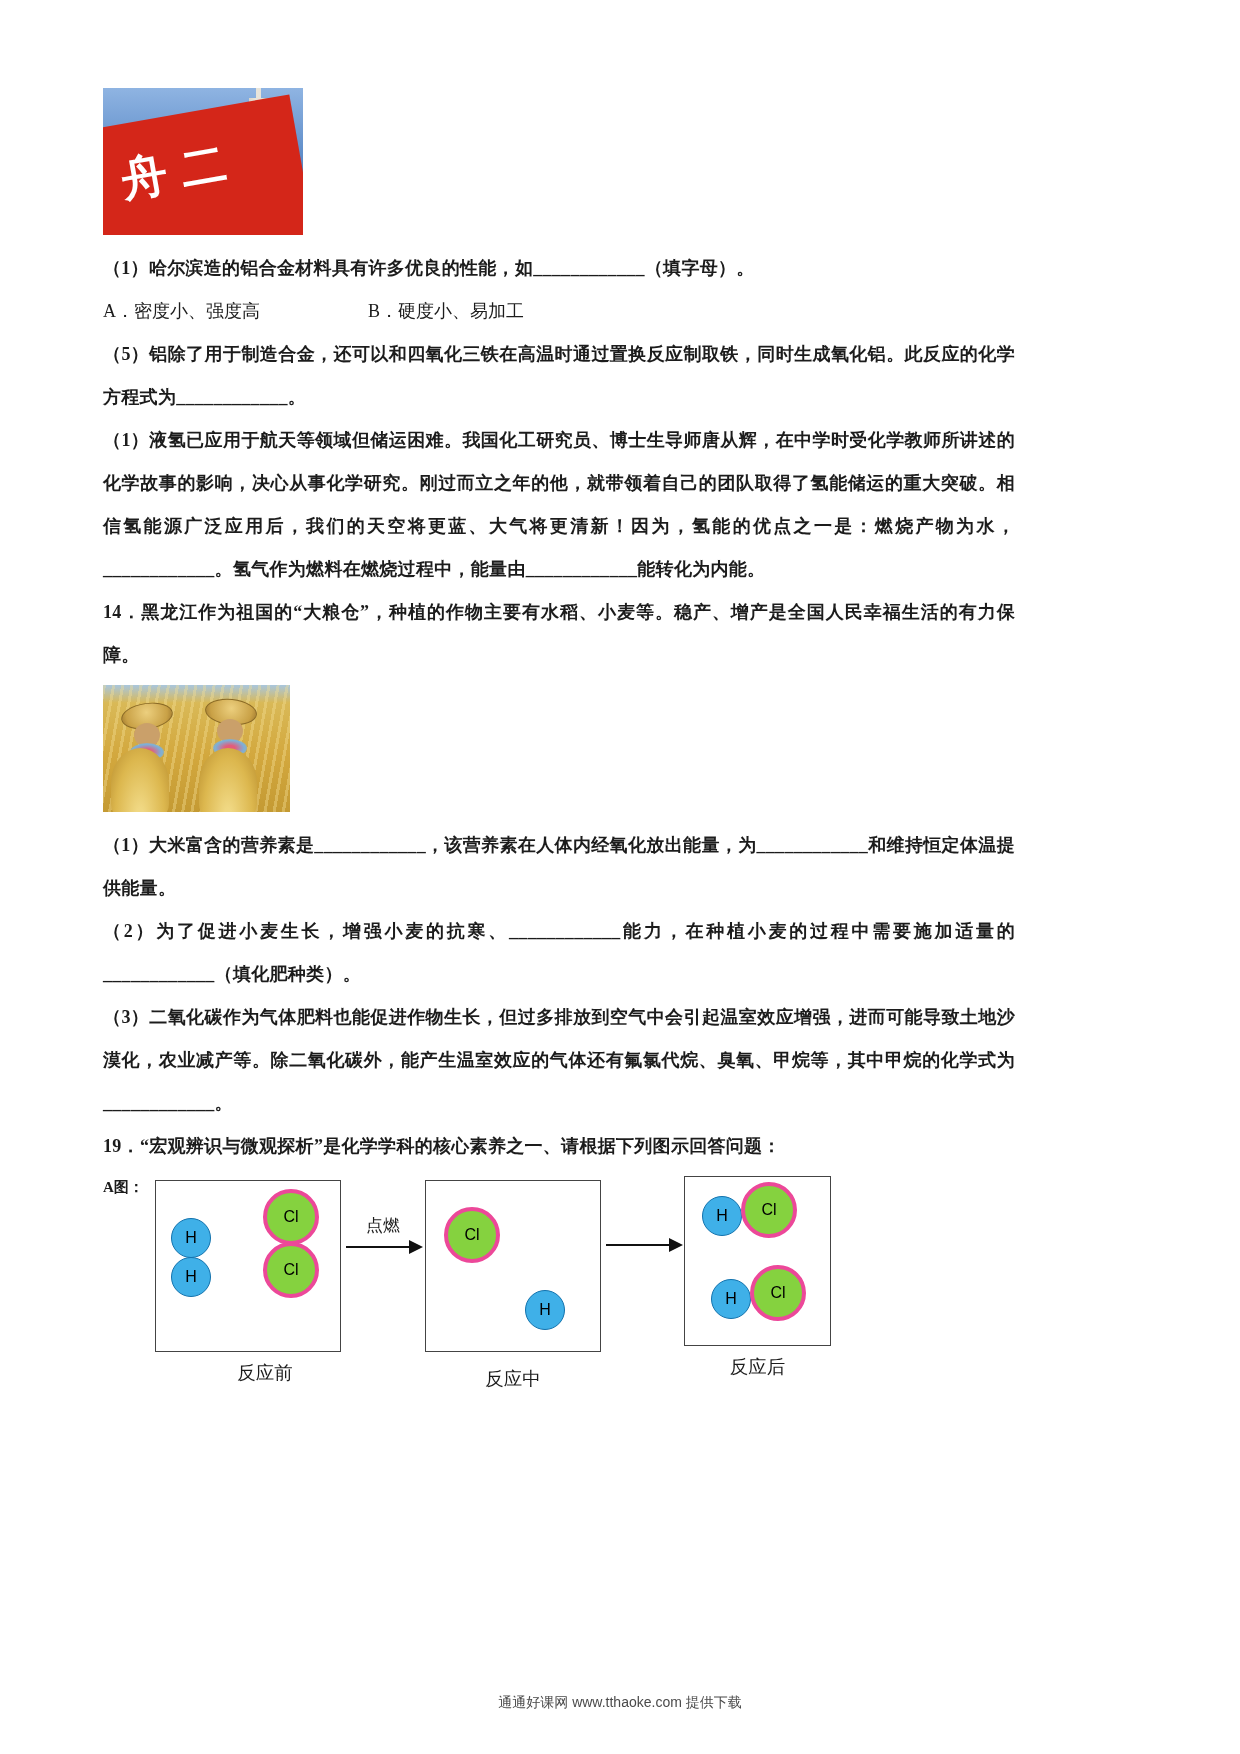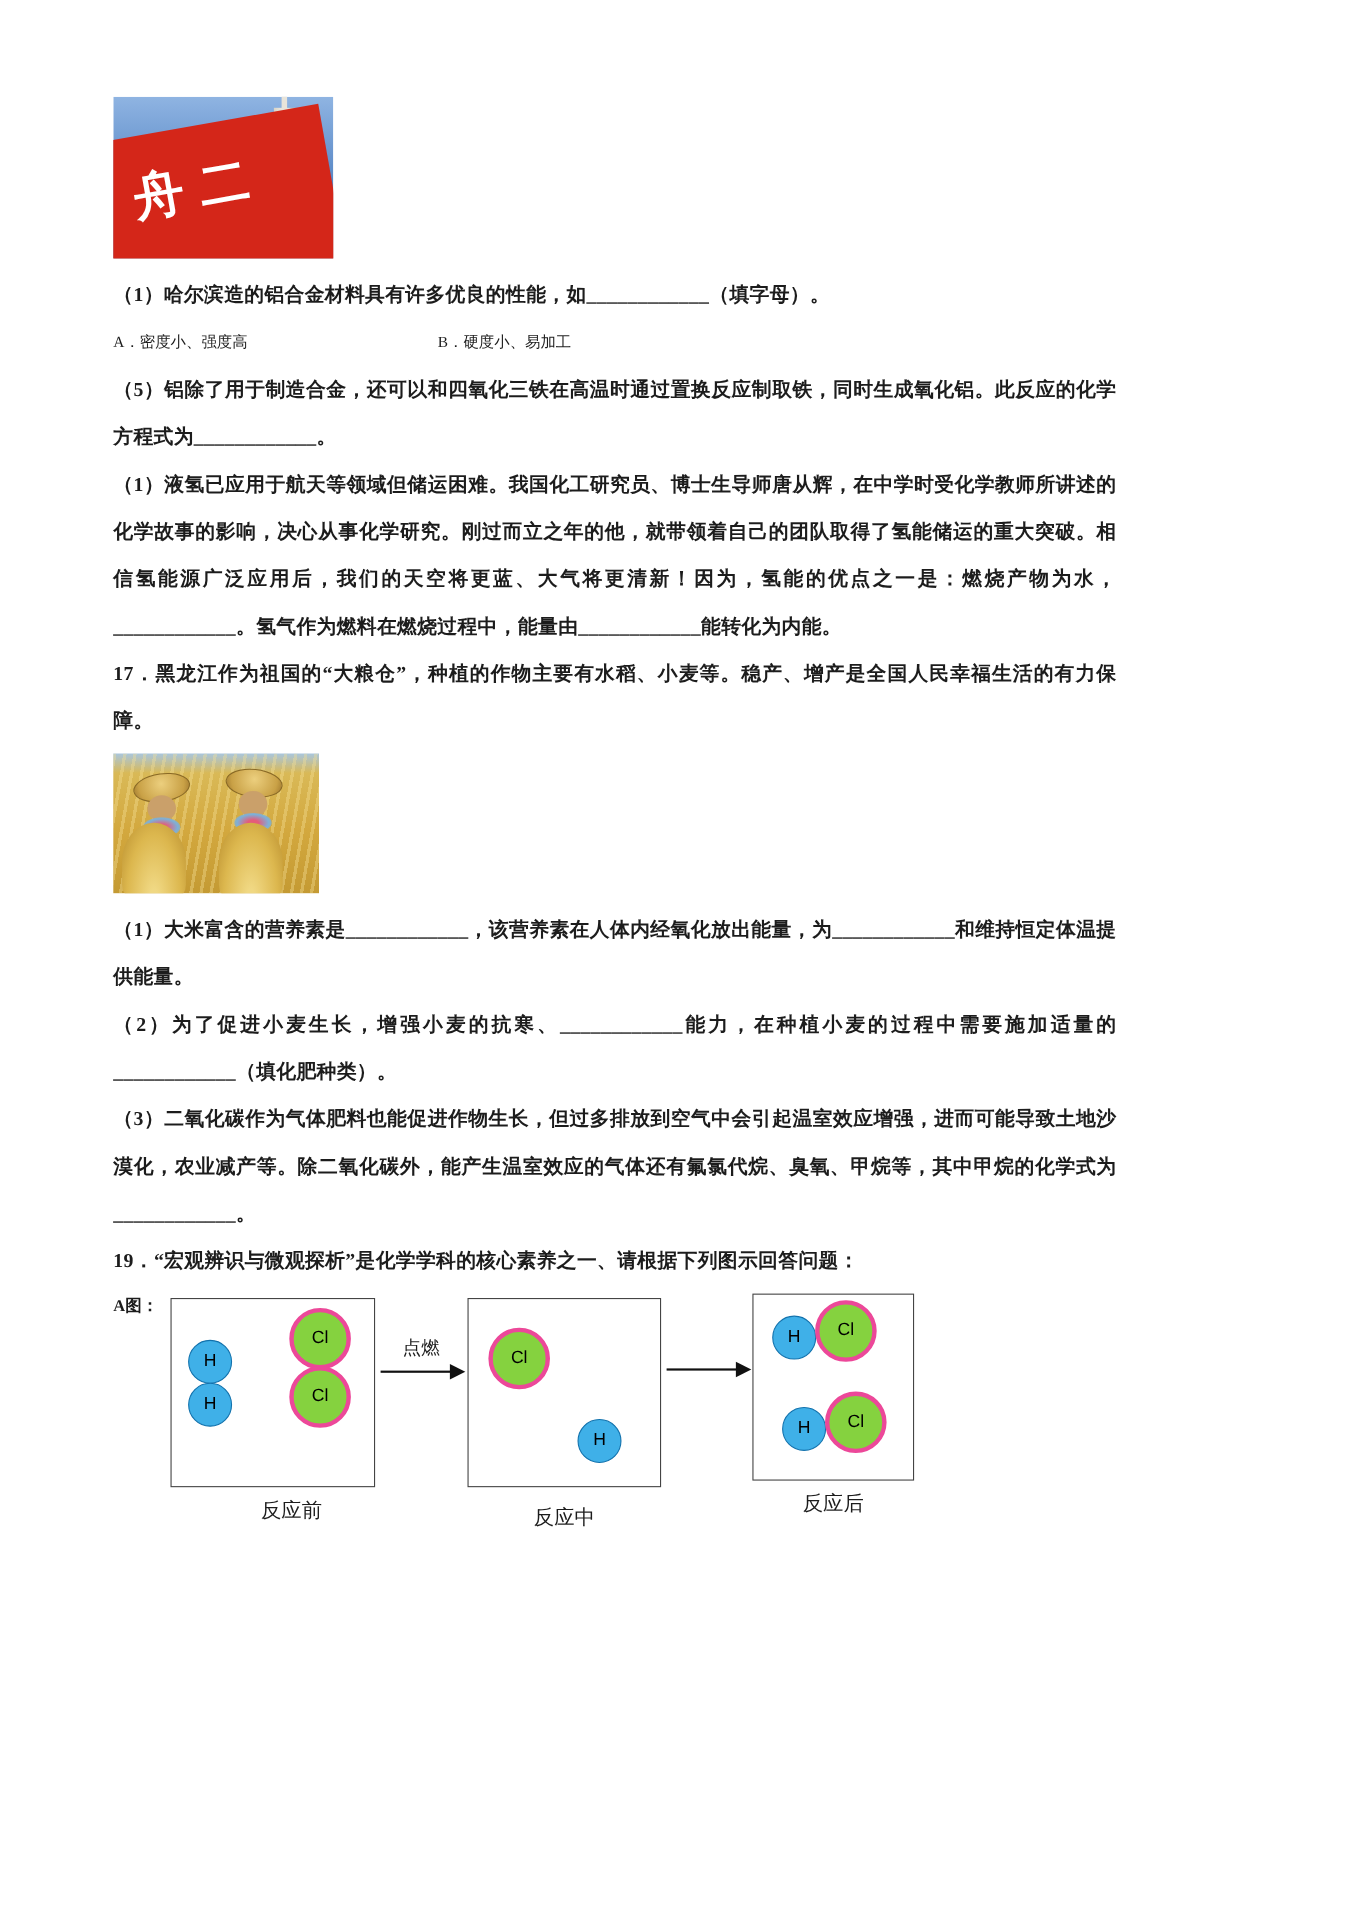--- a/index.html
+++ b/index.html
@@ -22,23 +22,22 @@
   }
   p.line {
     font-size: 18px;
     line-height: 43px;
     text-align: justify;
     letter-spacing: 0.3px;
     font-weight: bold;
   }
   .options-row {
     display: flex;
-    font-size: 14px;
+    font-size: 18px;
     line-height: 43px;
-    gap: 30px;
   }
   .options-row .optA { width: 265px; }
 
   
   .photo1 {
     position: relative;
     width: 200px;
     height: 147px;
     overflow: hidden;
     margin: 2px 0 12px 0;
@@ -193,21 +192,21 @@
     <p class="line">（1）哈尔滨造的铝合金材料具有许多优良的性能，如____________（填字母）。</p>
 
     <div class="options-row">
       <span class="optA">A．密度小、强度高</span>
       <span class="optB">B．硬度小、易加工</span>
     </div>
 
     <p class="line">（5）铝除了用于制造合金，还可以和四氧化三铁在高温时通过置换反应制取铁，同时生成氧化铝。此反应的化学方程式为____________。</p>
     <p class="line">（1）液氢已应用于航天等领域但储运困难。我国化工研究员、博士生导师唐从辉，在中学时受化学教师所讲述的化学故事的影响，决心从事化学研究。刚过而立之年的他，就带领着自己的团队取得了氢能储运的重大突破。相信氢能源广泛应用后，我们的天空将更蓝、大气将更清新！因为，氢能的优点之一是：燃烧产物为水，____________。氢气作为燃料在燃烧过程中，能量由____________能转化为内能。</p>
 
-    <p class="line">17．黑龙江作为祖国的“大粮仓”，种植的作物主要有水稻、小麦等。稳产、增产是全国人民幸福生活的有力保障。</p>
+    <p class="line">14．黑龙江作为祖国的“大粮仓”，种植的作物主要有水稻、小麦等。稳产、增产是全国人民幸福生活的有力保障。</p>
 
     <div class="photo2">
       <div class="streaks"></div>
       <div class="hat left"></div>
       <div class="hat right"></div>
       <div class="face left"></div>
       <div class="face right"></div>
       <div class="garland left"></div>
       <div class="garland right"></div>
       <div class="sheaf left"></div>
@@ -244,13 +243,14 @@
       <div class="arrow a1"></div>
       <div class="arrow a2"></div>
 
       <span class="stage-label s1">反应前</span>
       <span class="stage-label s2">反应中</span>
       <span class="stage-label s3">反应后</span>
     </div>
 
   </div>
 
+  <div class="footer">通通好课网  www.tthaoke.com 提供下载</div>
 </div>
 
 </body></html>

